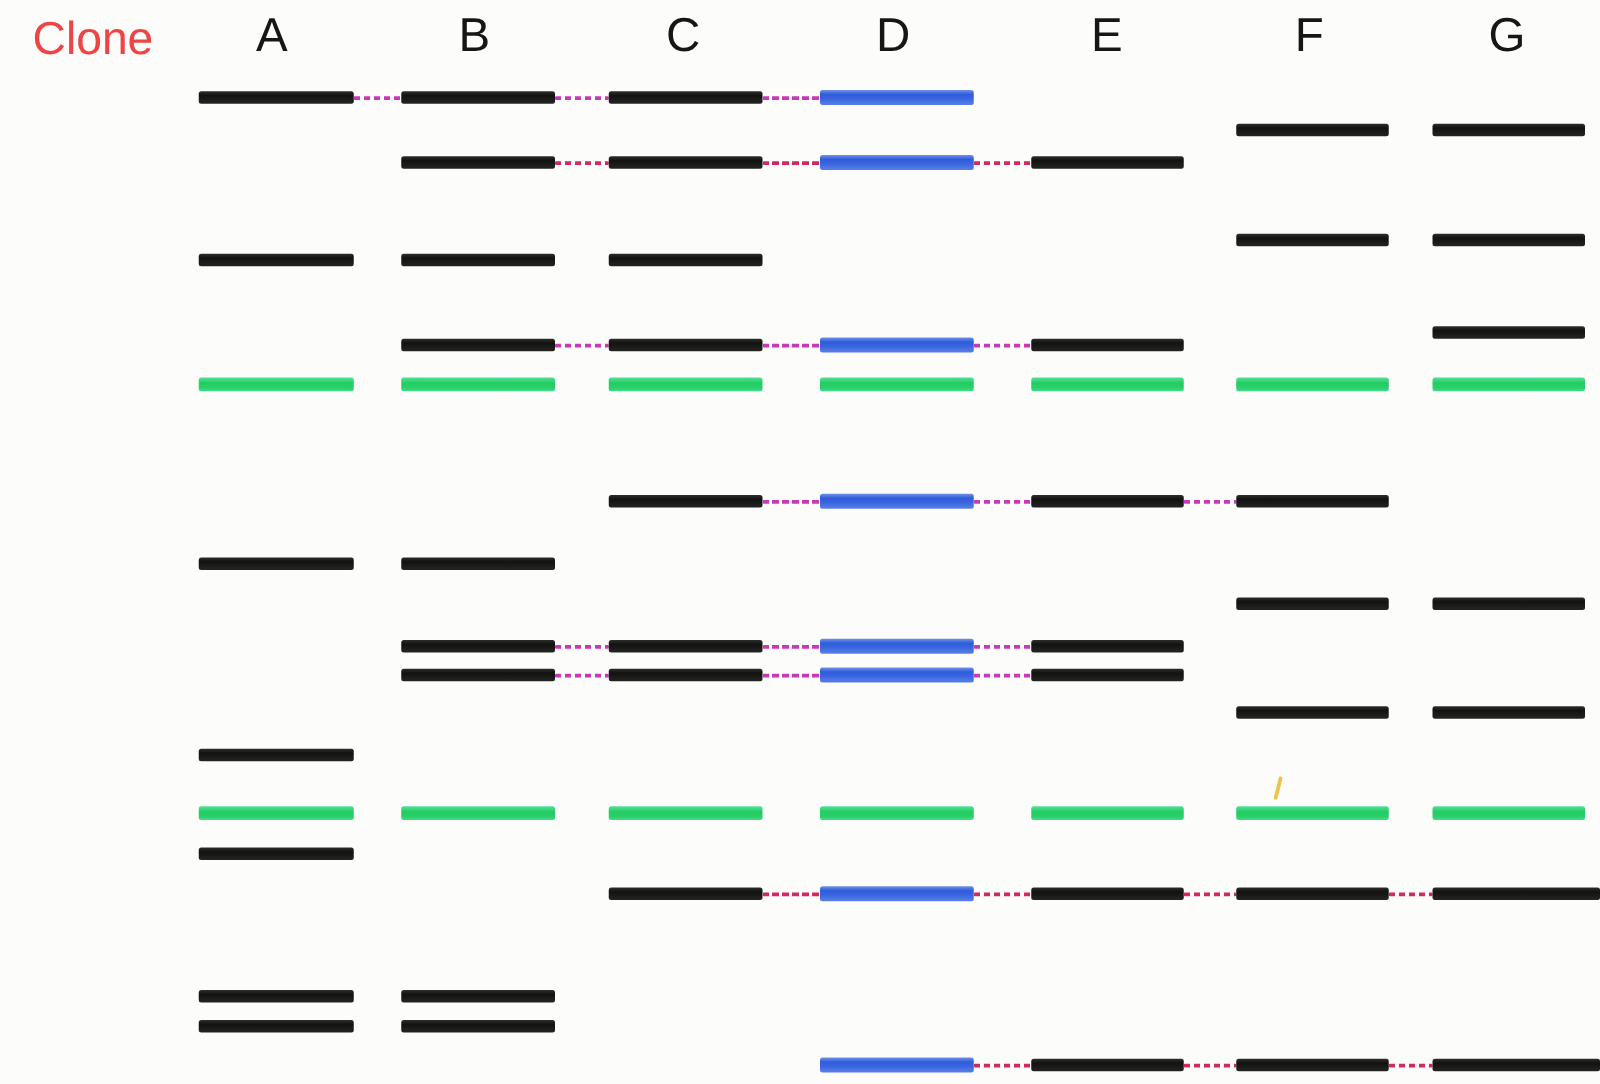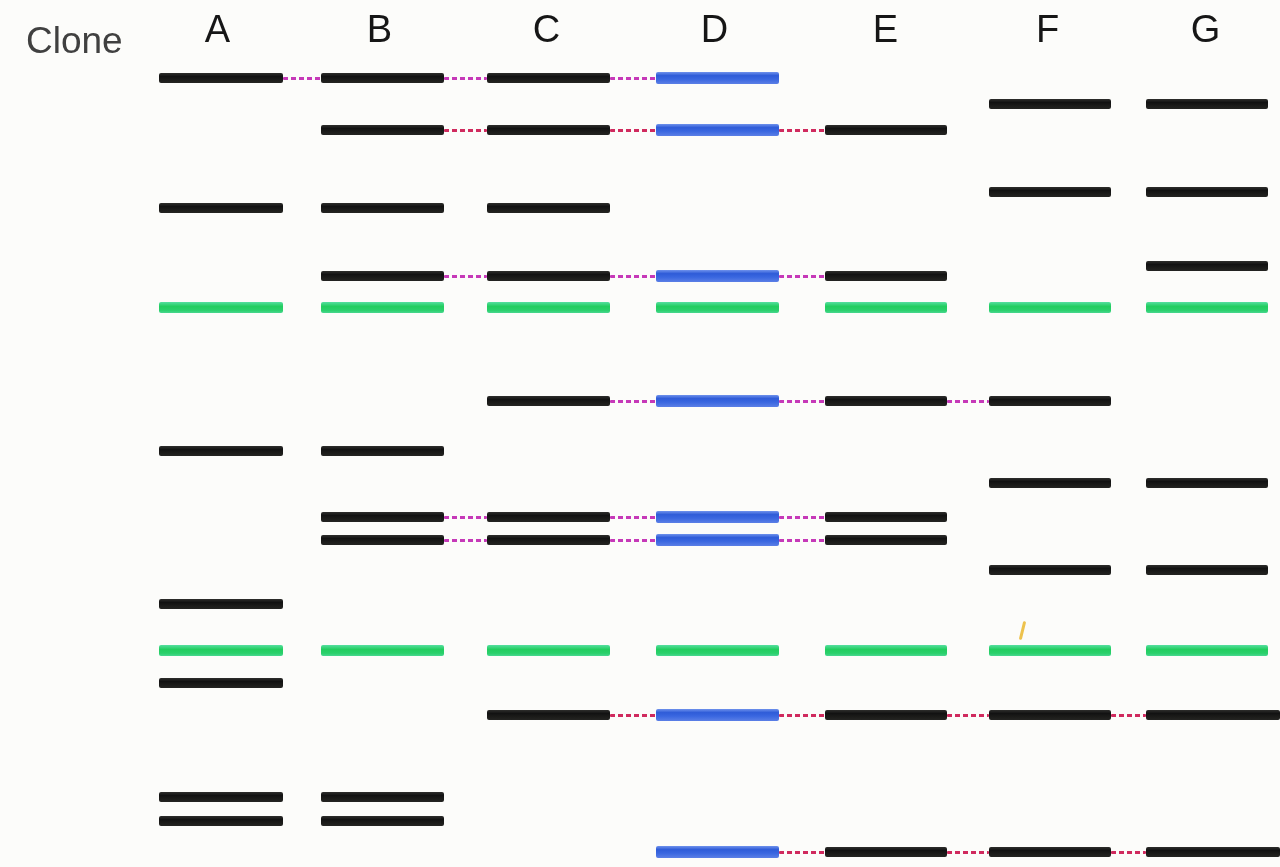--- a/index.html
+++ b/index.html
@@ -18,23 +18,23 @@
     top: 8px;
     transform: translateX(-50%);
     font-size: 38px;
     color: #161616;
     letter-spacing: 1px;
     white-space: nowrap;
   }
   .clone-label {
     position: absolute;
     left: 26px;
-    top: 20px;
+    top: 10px;
     font-size: 37px;
-    color: #404040;
+    color: #ef4444;
     white-space: nowrap;
   }
   .band {
     position: absolute;
     border-radius: 2px;
   }
   .band.black {
     background: linear-gradient(180deg, #2e2e2c 0%, #121212 35%, #1c1c1a 70%, #242422 100%);
   }
   .band.blue {

